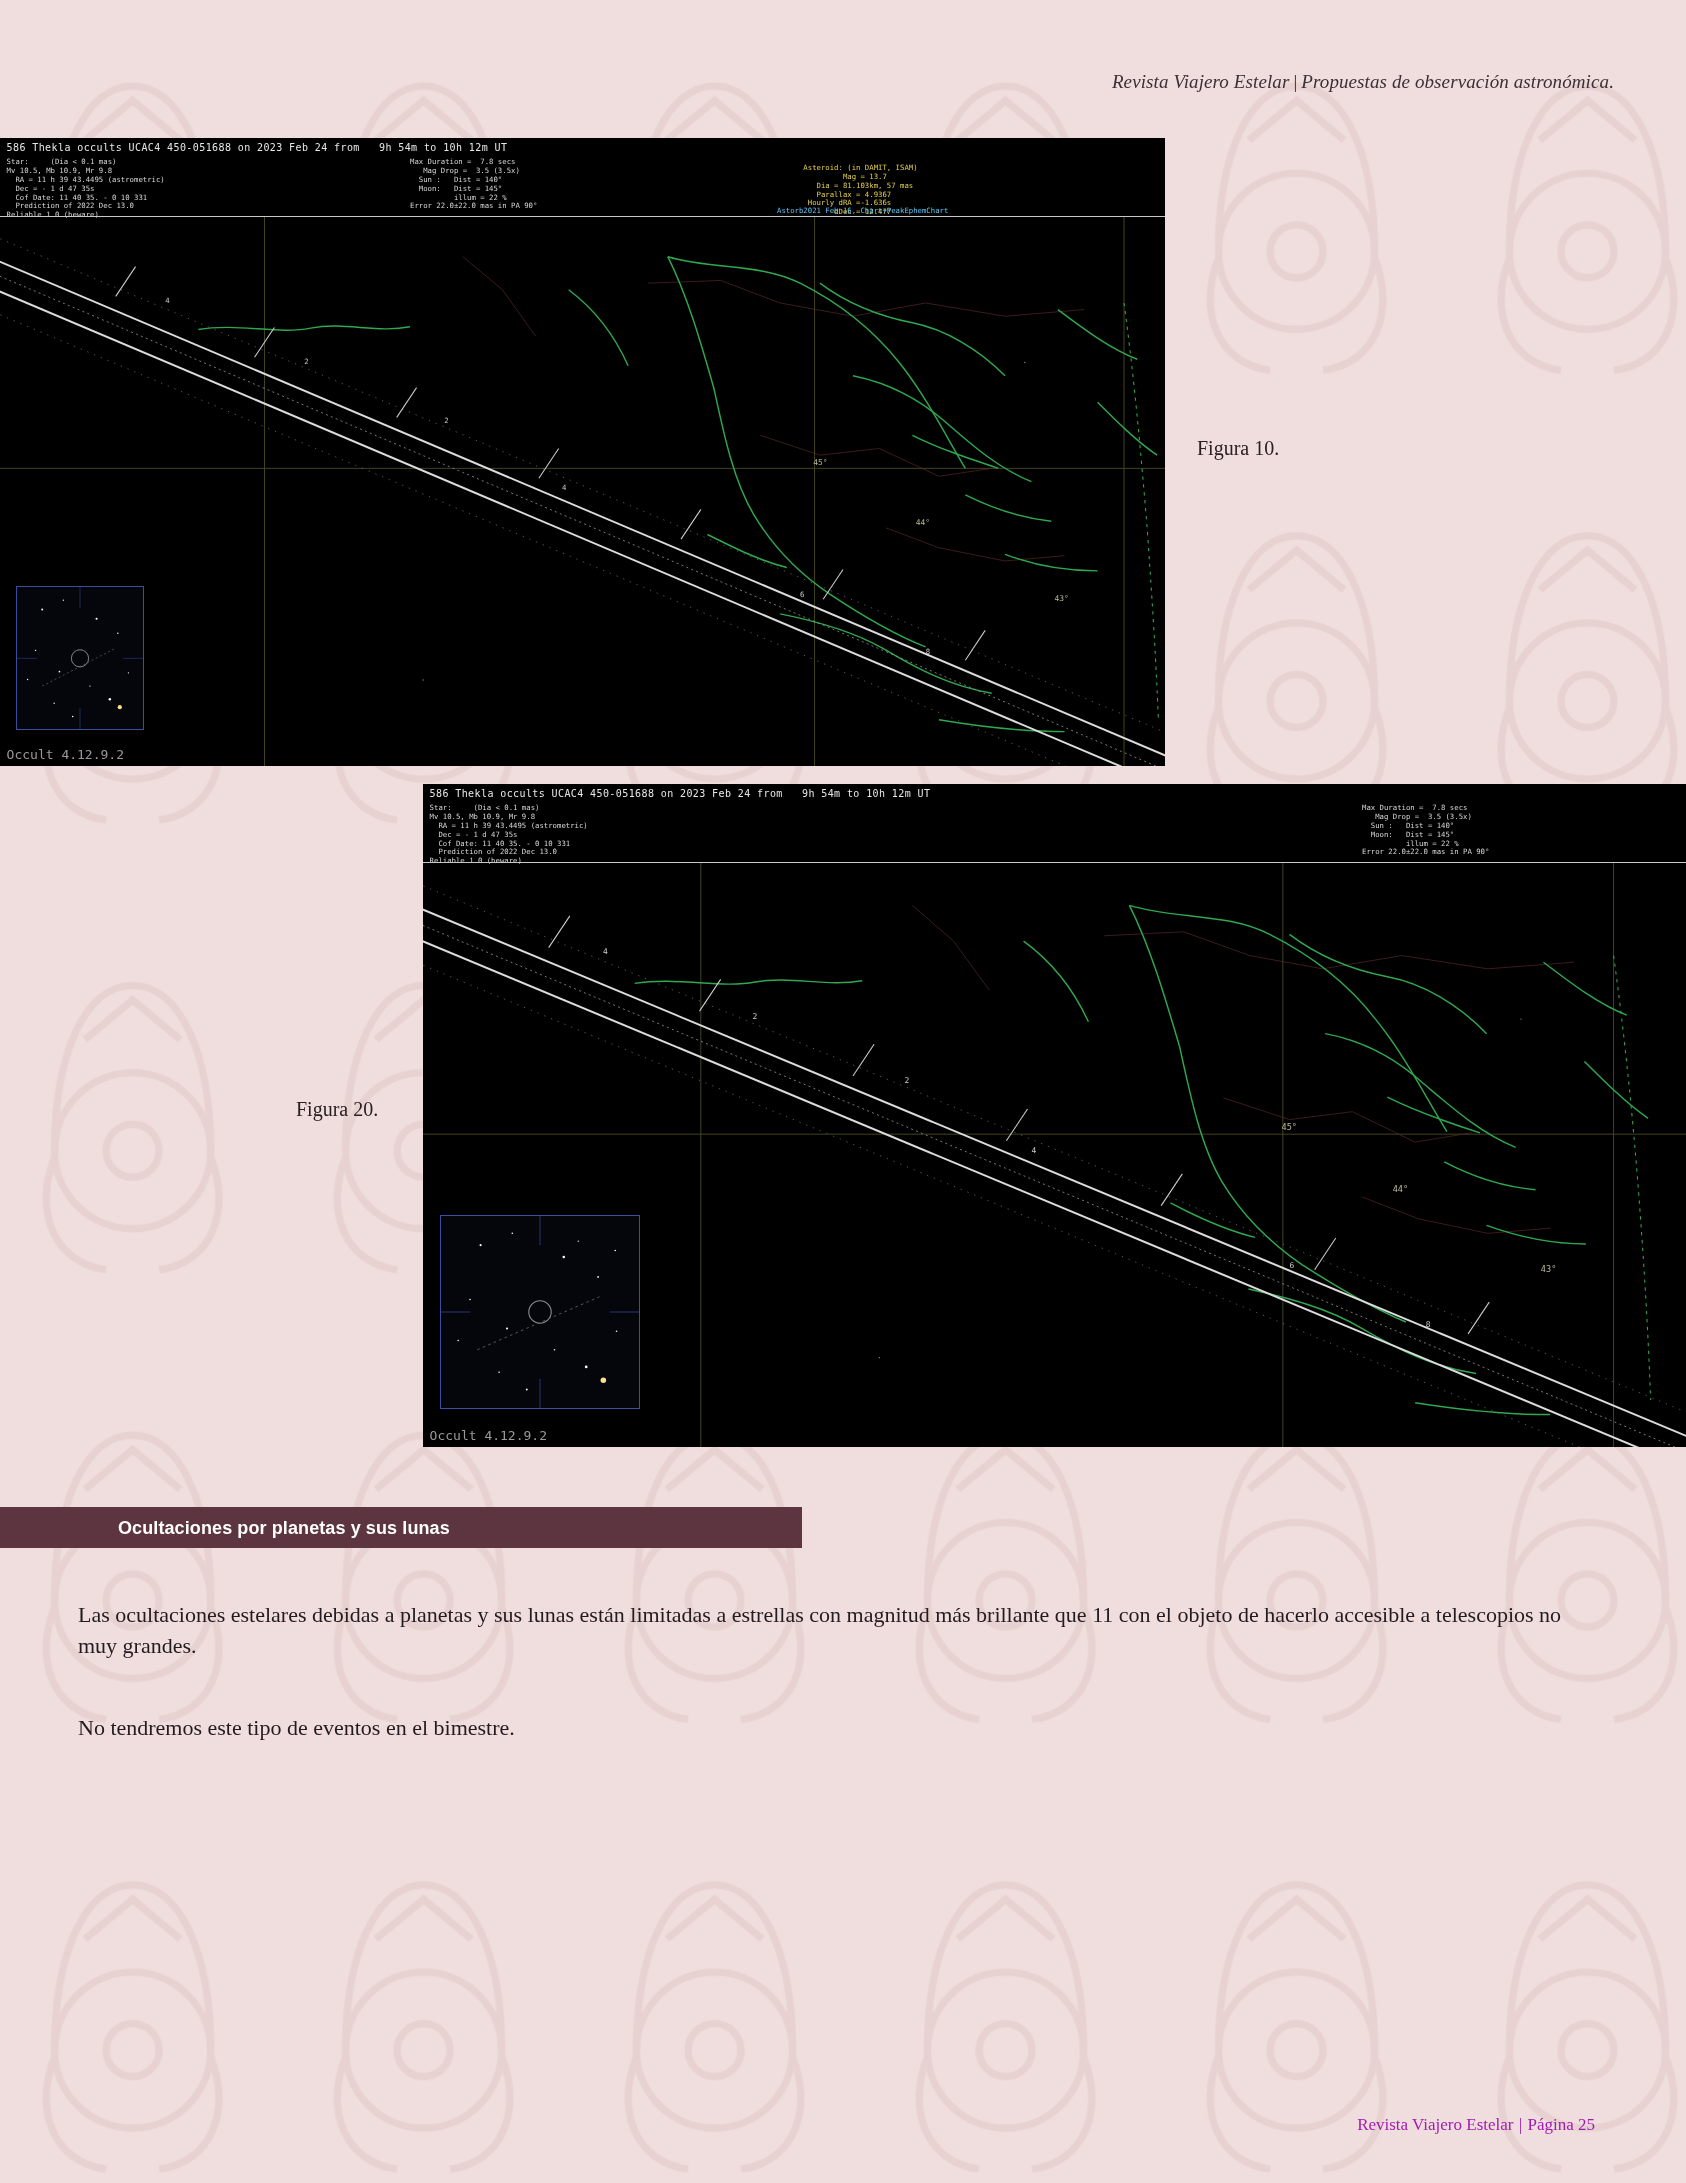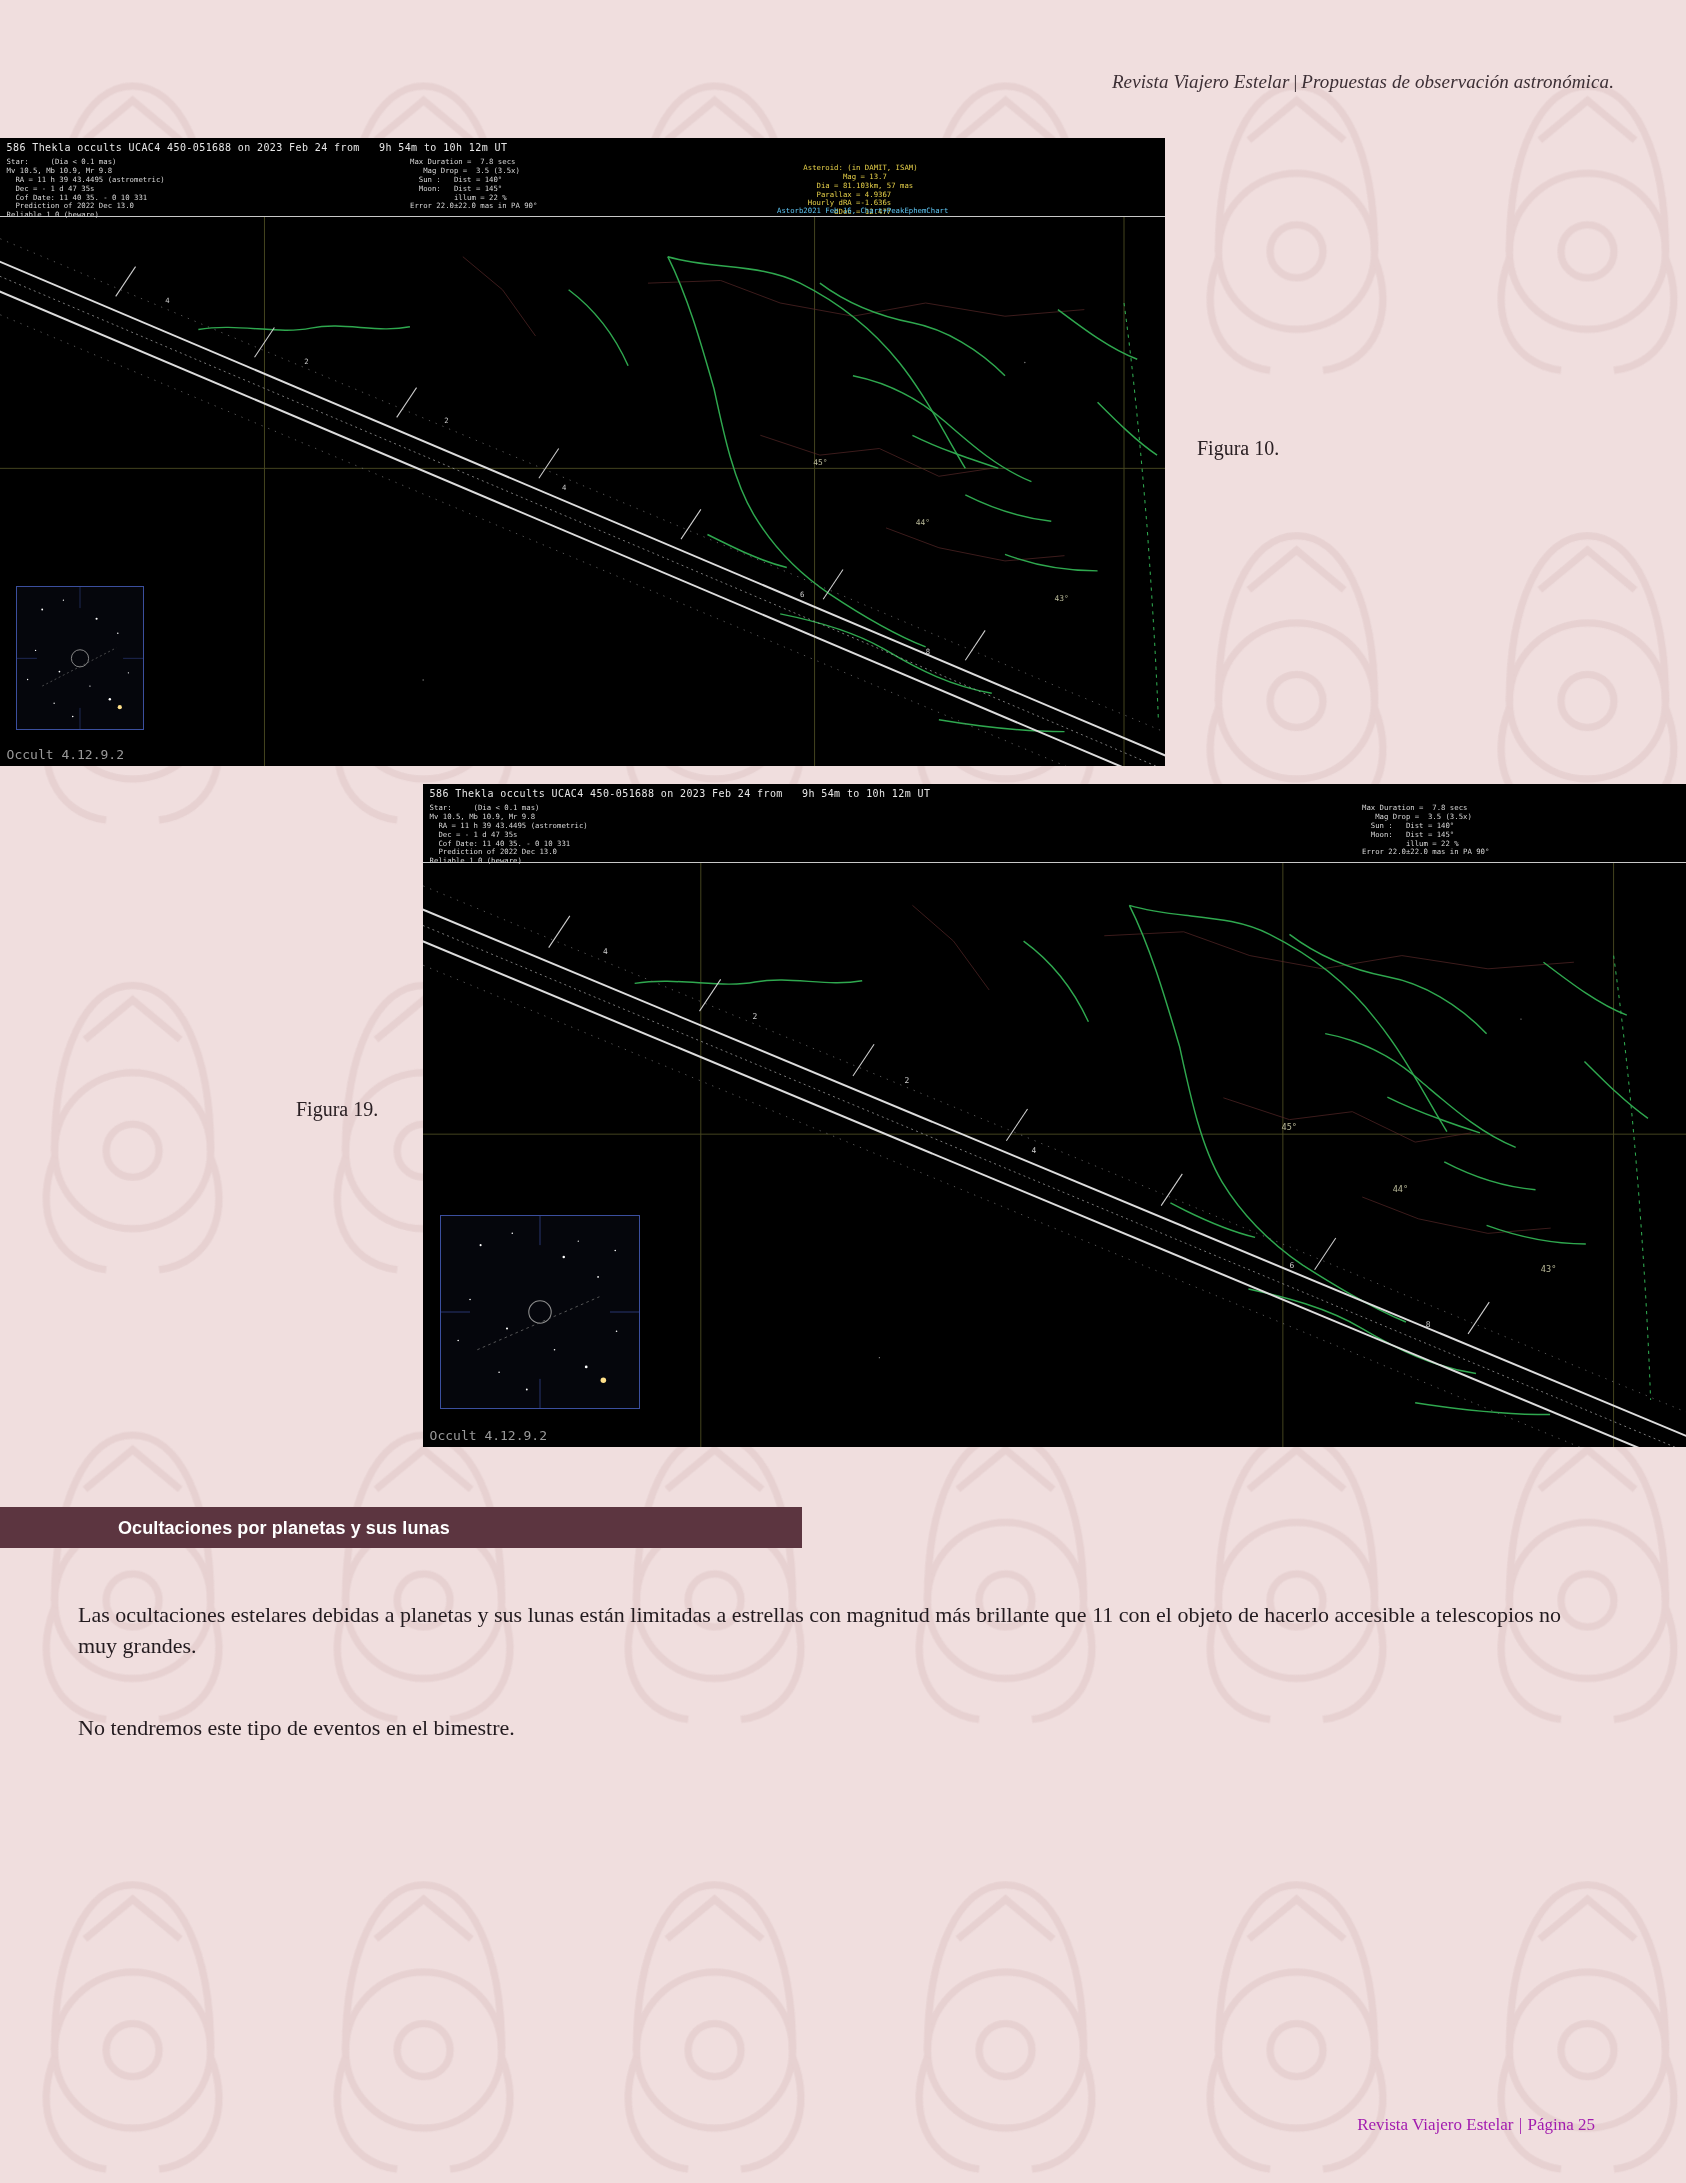--- a/index.html
+++ b/index.html
@@ -506,21 +506,21 @@
             <circle cx="264" cy="52" r="1.2"></circle>
         </g>
         <circle cx="246" cy="248" r="4.2" fill="#ffe08a"></circle>
       </svg>
     </div>
 
     <div class="map-footer">Occult 4.12.9.2</div>
   </div>
 </div>
 
-<div class="figure-caption" id="caption-11">Figura 19.</div>
+<div class="figure-caption" id="caption-11">Figura 20.</div>
 
 <div class="section-bar">
   <span>Ocultaciones por planetas y sus lunas</span>
 </div>
 
 <p class="body-text" id="para-1">Las ocultaciones estelares debidas a planetas y sus lunas están limitadas a estrellas con magnitud más brillante que 11 con el objeto de hacerlo accesible a telescopios no muy grandes.</p>
 <p class="body-text" id="para-2">No tendremos este tipo de eventos en el bimestre.</p>
 
 <div class="page-footer">
   <span>Revista Viajero Estelar</span><span class="sep">|</span><span>Página 25</span>

